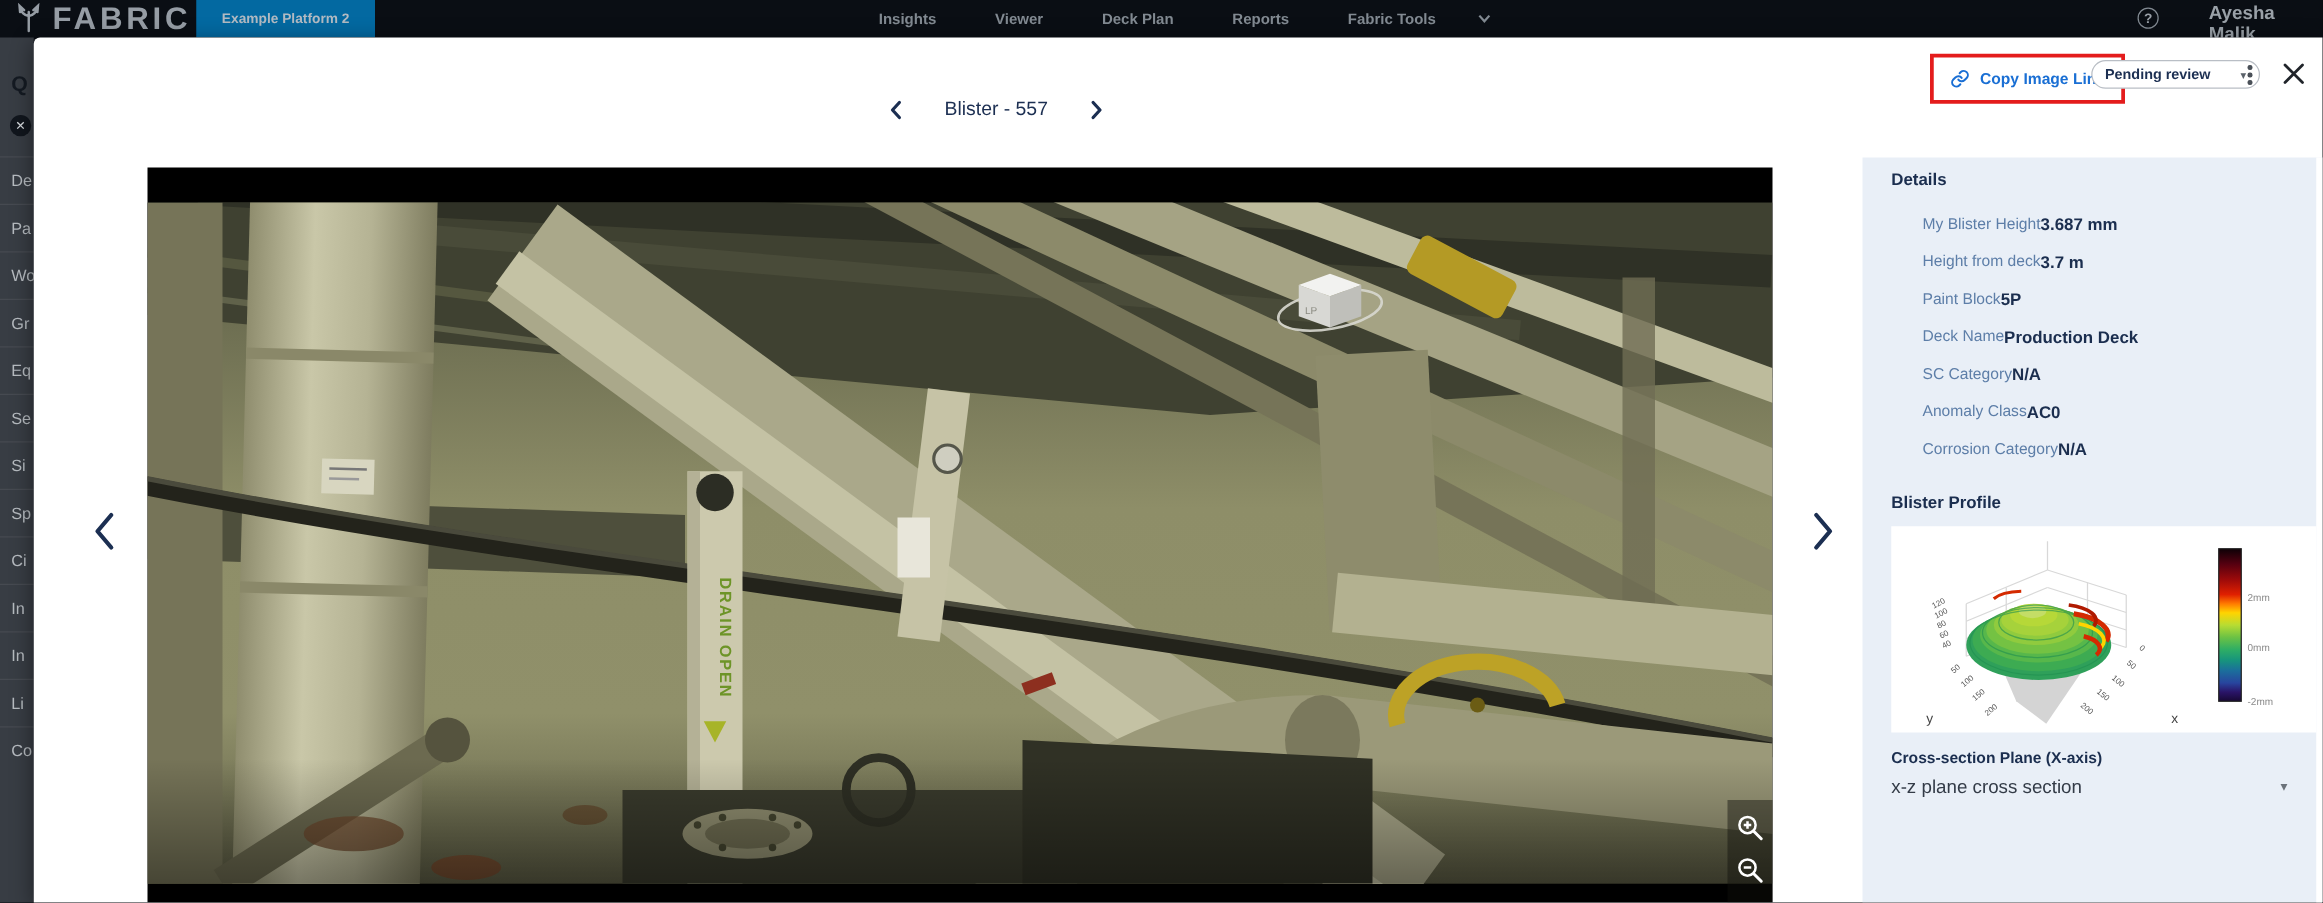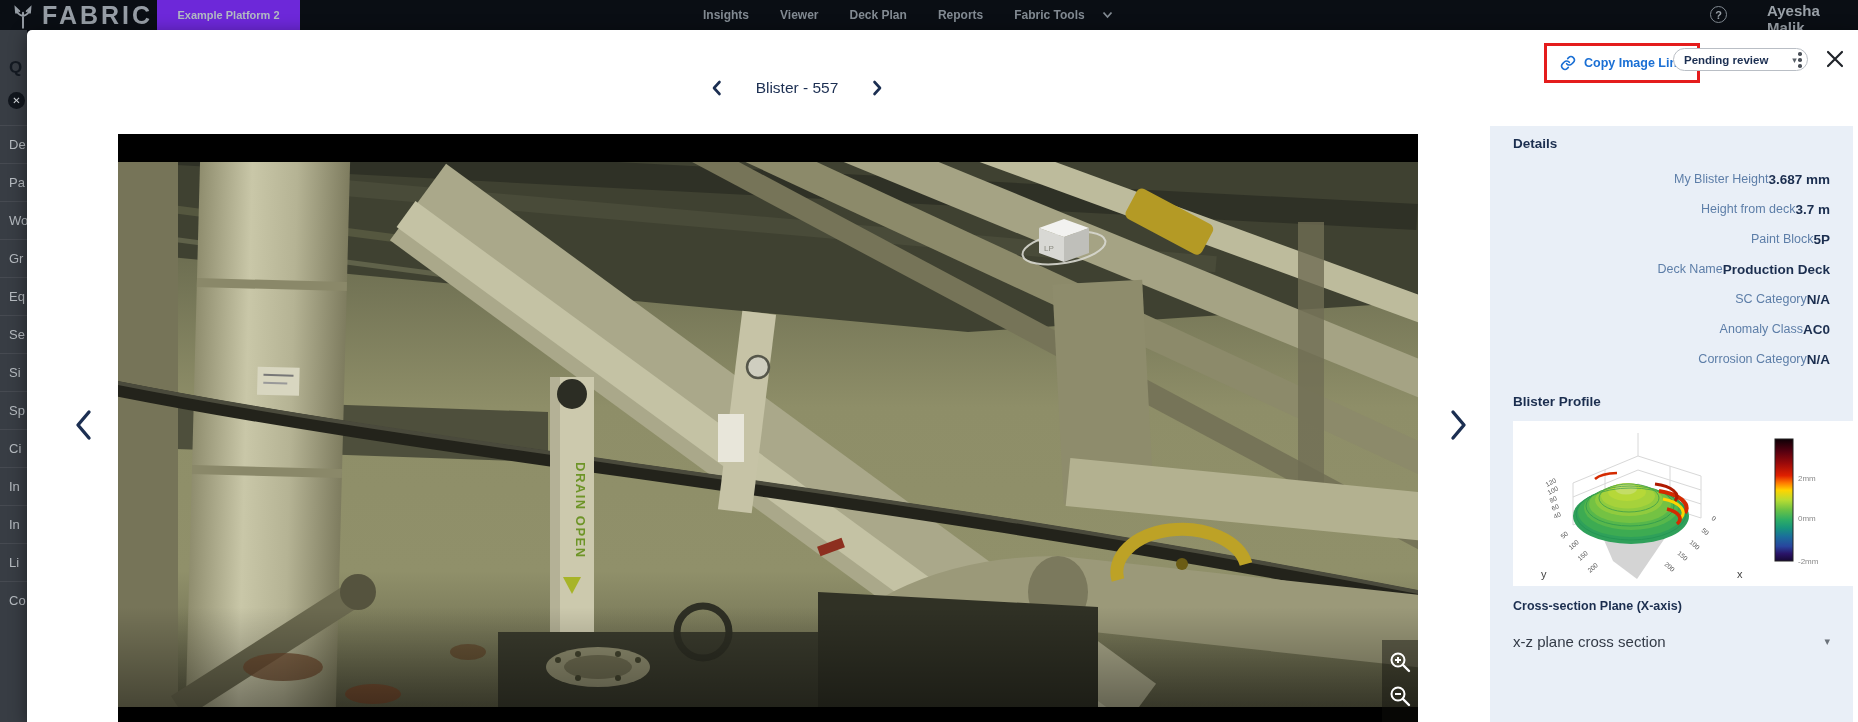--- a/index.html
+++ b/index.html
@@ -2,27 +2,27 @@
 <html><head>
 <meta charset="utf-8">
 <style>
   * { margin:0; padding:0; box-sizing:border-box; }
   html,body { width:1858px; height:722px; overflow:hidden; background:#0a0e14;
               font-family:"Liberation Sans", sans-serif; }
 
   
   .topbar { position:absolute; left:0; top:0; width:1858px; height:30px;
             background:#0a0e14; color:#9aa1a8; overflow:hidden; z-index:1; }
-  .brand { position:absolute; left:10px; top:1px; display:flex; align-items:flex-end; gap:6px; }
+  .brand { position:absolute; left:10px; top:1px; display:flex; align-items:flex-start; gap:6px; }
   .brand-text { font-size:25px; font-weight:bold; letter-spacing:3px; color:#969da5; }
   .platform-tab { position:absolute; left:157px; top:0; width:143px; height:30px;
-                  background:#6d28d9; display:flex; align-items:center; justify-content:center;
+                  background:#0369a1; display:flex; align-items:center; justify-content:center;
                   font-size:11px; font-weight:bold; color:#b2bac2; }
   .topnav { position:absolute; left:703px; top:0; height:30px; display:flex;
-            align-items:center; gap:31px; }
+            align-items:center; gap:47px; }
   .topnav span.nav-item { font-size:12px; font-weight:bold; color:#828a92; white-space:nowrap; cursor:pointer; }
   .nav-caret { margin-left:-14px; display:flex; align-items:center; }
   .help-circle { position:absolute; left:1710px; top:6px; width:17px; height:17px;
                  border:1.5px solid #828a92; border-radius:50%; color:#9aa1a8;
                  font-size:11px; font-weight:bold; display:flex; align-items:center; justify-content:center; }
   .userblock { position:absolute; left:1767px; top:3px; line-height:1.1; }
   .user-name { font-size:15px; font-weight:bold; color:#9aa1a8; }
   .user-role { font-size:10.5px; color:#6b727a; }
 
   
@@ -76,27 +76,27 @@
                 align-items:center; justify-content:flex-start; gap:10px; padding-top:10px; }
   .zoom-btn { width:24px; height:24px; cursor:pointer; }
 
   
   .panel { position:absolute; left:1463px; top:96px; width:368px; height:596px;
            background:#e9eff7; padding:0 28px 0 23px; }
   .panel-scrollbar { position:absolute; right:0; top:0; width:5px; height:596px; background:#ffffff; }
   .panel h3 { font-size:13.5px; font-weight:bold; color:#1b2e4f; }
   .h-details { margin-top:10px; }
   .rows { margin-top:13px; }
-  .drow { height:30px; display:flex; align-items:center; justify-content:flex-end;margin-left:25px; }
+  .drow { height:30px; display:flex; align-items:center; justify-content:flex-start;margin-left:25px; }
   .dlabel { font-size:12.5px; color:#5d7ea8; white-space:nowrap; }
   .dvalue { font-size:13.5px; font-weight:bold; color:#1b2e4f; white-space:nowrap; }
   .h-profile { margin-top:20px; }
   .chartbox { margin-top:12px; width:340px; height:165px; background:#ffffff; }
   .cross-label { margin-top:13px; font-size:12.5px; font-weight:bold; color:#1b2e4f; }
-  .cross-select { margin-top:20px; display:flex; align-items:center; justify-content:space-between;
+  .cross-select { margin-top:8px; display:flex; align-items:center; justify-content:space-between;
                   cursor:pointer; }
   .cross-value { font-size:15px; color:#333b47; }
   .cross-caret { font-size:11px; color:#6b727a; }
 
   svg { display:block; }
 </style>
 </head>
 <body>
 
 <div class="topbar">

